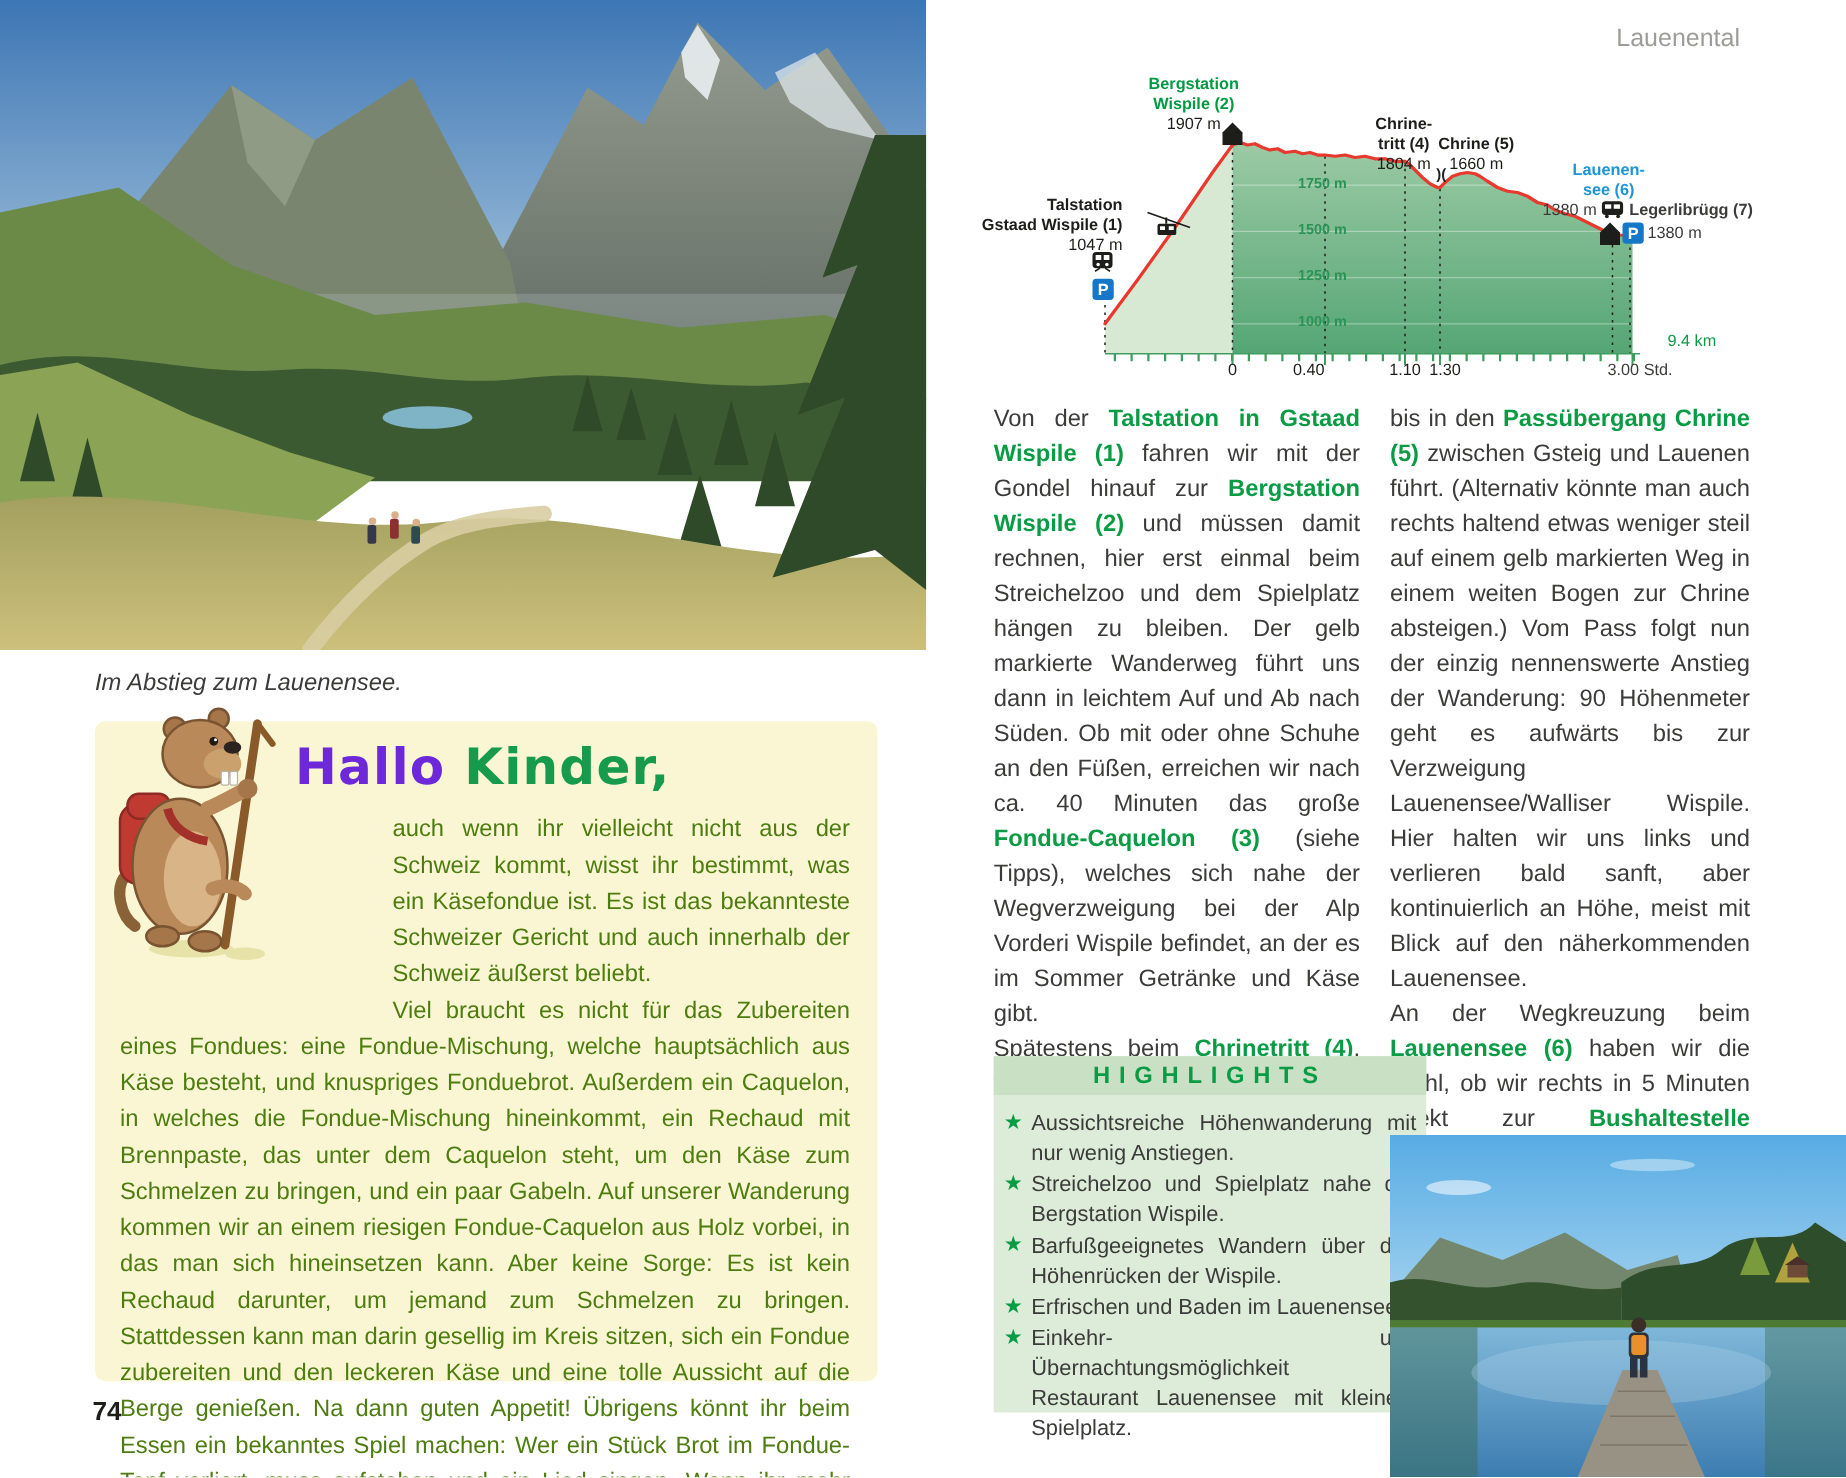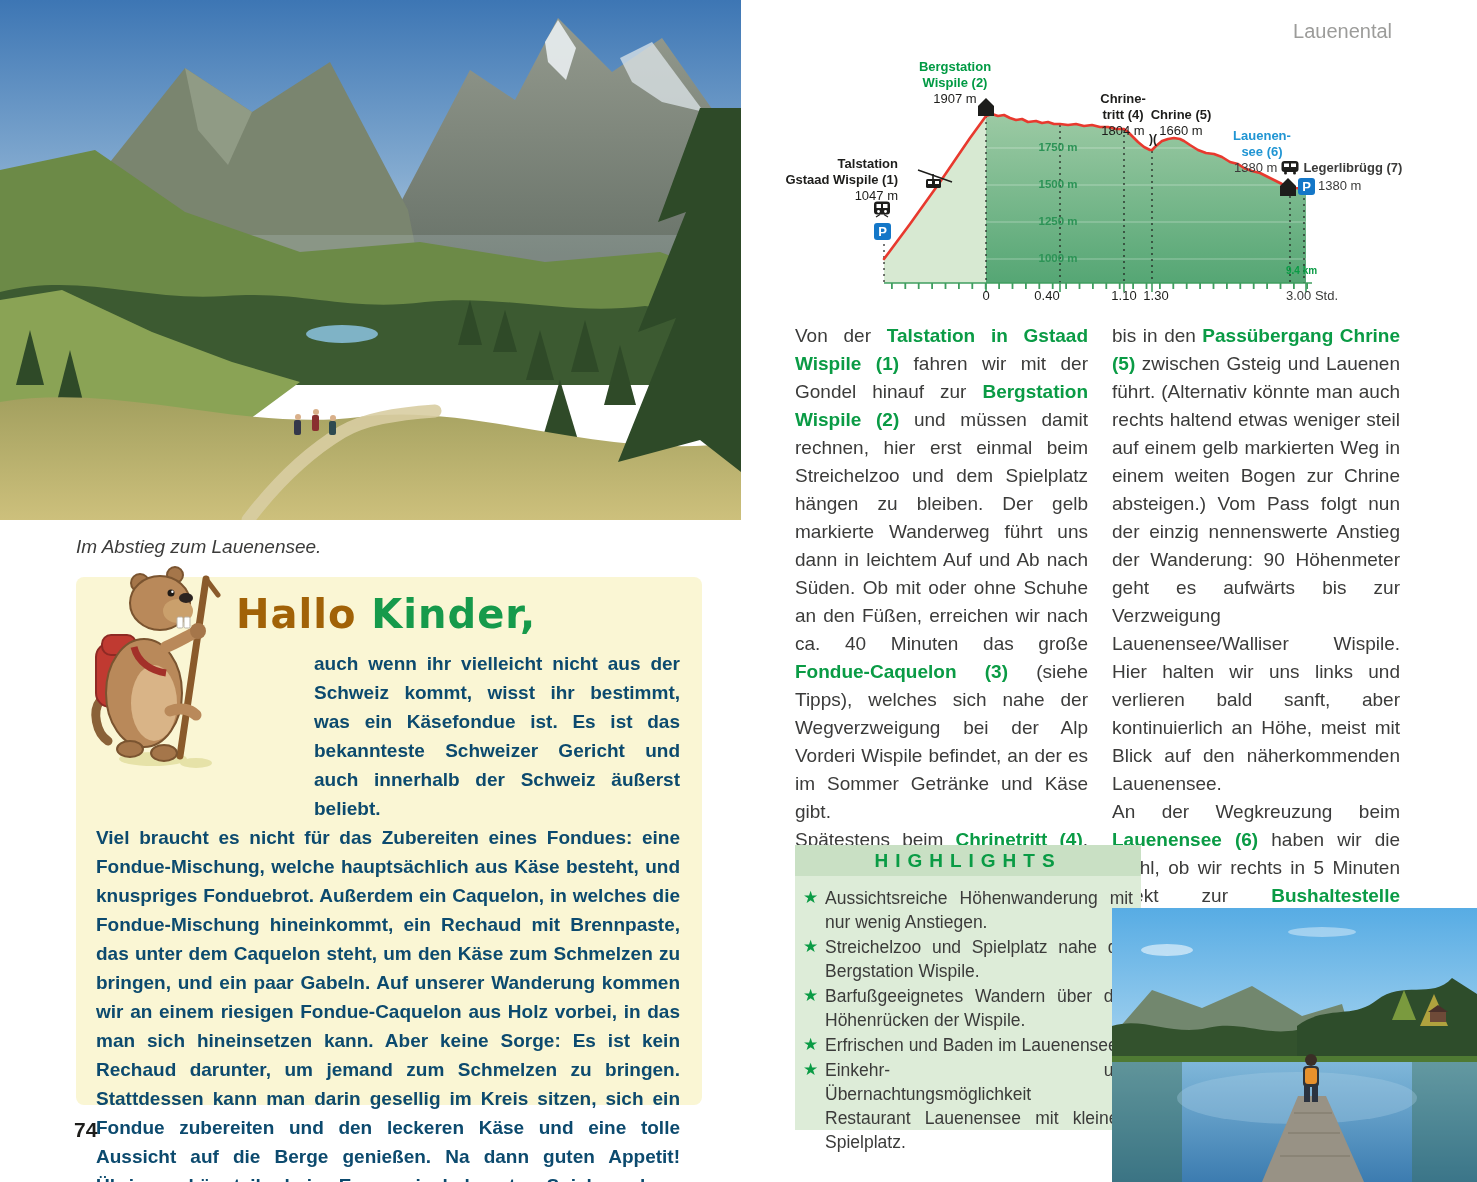--- a/index.html
+++ b/index.html
@@ -27,38 +27,38 @@
   .st{position:absolute;font-size:13px;line-height:16px;text-align:center;white-space:nowrap;color:#1d1d1b;}
   .st .n{font-weight:bold;}
   .st .v{font-weight:normal;}
   .st.green .n{color:#009a43;}
   .st.blue .n{color:#2095d3;}
   .st-tal{left:-14px;top:108px;width:122px;text-align:right;}
   .st-berg{left:103px;top:11px;width:124px;}
   .st-alp{left:191px;top:11px;width:154px;}
   .st-tritt{left:300px;top:43px;width:66px;}
   .st-chrine{left:352px;top:59px;width:78px;}
-  .st-lau{left:423px;top:80px;width:98px;}
+  .st-lau{left:448px;top:80px;width:98px;}
   .legerli-row{position:absolute;left:444px;top:112px;display:flex;align-items:center;gap:4px;
                font-size:13px;white-space:nowrap;}
   .legerli-row .n{font-weight:bold;}
   .legerli-elev{position:absolute;left:528px;top:130px;font-size:13px;}
   .p-badge{position:absolute;width:17px;height:17px;background:#1477c8;color:#fff;border-radius:3px;
            font-weight:bold;font-size:13px;line-height:17px;text-align:center;}
   .p-tal{left:84px;top:175px;}
   .p-end{left:508px;top:130px;}
   .veh-icon{position:absolute;}
   .train-pos{left:83px;top:153px;}
   .grid-label{position:absolute;left:238px;width:60px;text-align:center;
               font-size:11.5px;font-weight:bold;color:#2c9356;}
   .gl0{top:93px;}.gl1{top:130px;}.gl2{top:167px;}.gl3{top:204px;}
   .xtick{position:absolute;top:240px;font-size:13px;color:#1d1d1b;transform:translateX(-50%);white-space:nowrap;}
   .xt0{left:196px;}.xt1{left:257px;}.xt2{left:334px;}.xt3{left:366px;}
   .xt-last{position:absolute;top:240px;left:496px;font-size:13px;white-space:nowrap;}
-  .distance{position:absolute;left:496px;top:217px;font-size:10px;font-weight:bold;color:#0a9b45;white-space:nowrap;}
+  .distance{position:absolute;left:544px;top:217px;font-size:13px;font-weight:normal;color:#0a9b45;white-space:nowrap;}
   .pass-sym{position:absolute;left:352px;top:84px;width:22px;text-align:center;
             font-size:12px;font-weight:bold;color:#1d1d1b;}
 
   
   .col{position:absolute;top:322px;font-size:19px;line-height:28px;text-align:justify;color:#3b3b3a;}
   .col p{margin:0;}
   .col1{left:795px;width:293px;}
   .col2{left:1112px;width:288px;}
   .hl{color:#0a9b45;font-weight:bold;}
 
@@ -68,24 +68,24 @@
                     letter-spacing:7px;text-align:center;line-height:31px;}
   .highlights ul{list-style:none;margin:10px 8px 0 8px;padding:0;}
   .highlights li{display:flex;font-size:17.5px;line-height:24px;margin-bottom:1px;color:#3b3b3a;text-align:justify;}
   .highlights .star{color:#0a9b45;font-size:17px;margin-right:4px;flex:0 0 18px;}
 
   
   .kids-box{position:absolute;left:76px;top:577px;width:626px;height:528px;background:#faf6d4;border-radius:8px;}
   .marmot{position:absolute;left:2px;top:-26px;width:158px;height:222px;}
   .kids-title{position:absolute;left:160px;top:14px;font-size:40px;font-weight:bold;
               font-family:"DejaVu Sans",sans-serif;letter-spacing:1px;white-space:nowrap;}
-  .kids-title .w1{color:#a16207;}
+  .kids-title .w1{color:#6d28d9;}
   .kids-title .w2{color:#169a4b;}
   .kids-text{position:absolute;left:20px;right:22px;top:72px;bottom:16px;
-             font-size:19px;line-height:29px;font-weight:bold;color:#0c4a6e;text-align:justify;}
+             font-size:19px;line-height:29px;font-weight:normal;color:#4d7c0f;text-align:justify;}
   .kids-text .wrap-spacer{float:left;width:218px;height:146px;}
   .kids-text p{margin:0;}
 </style>
 </head>
 <body>
 
 <div class="page">
 
   <div class="main-photo">
     <svg viewBox="0 0 741 520" preserveAspectRatio="none">

